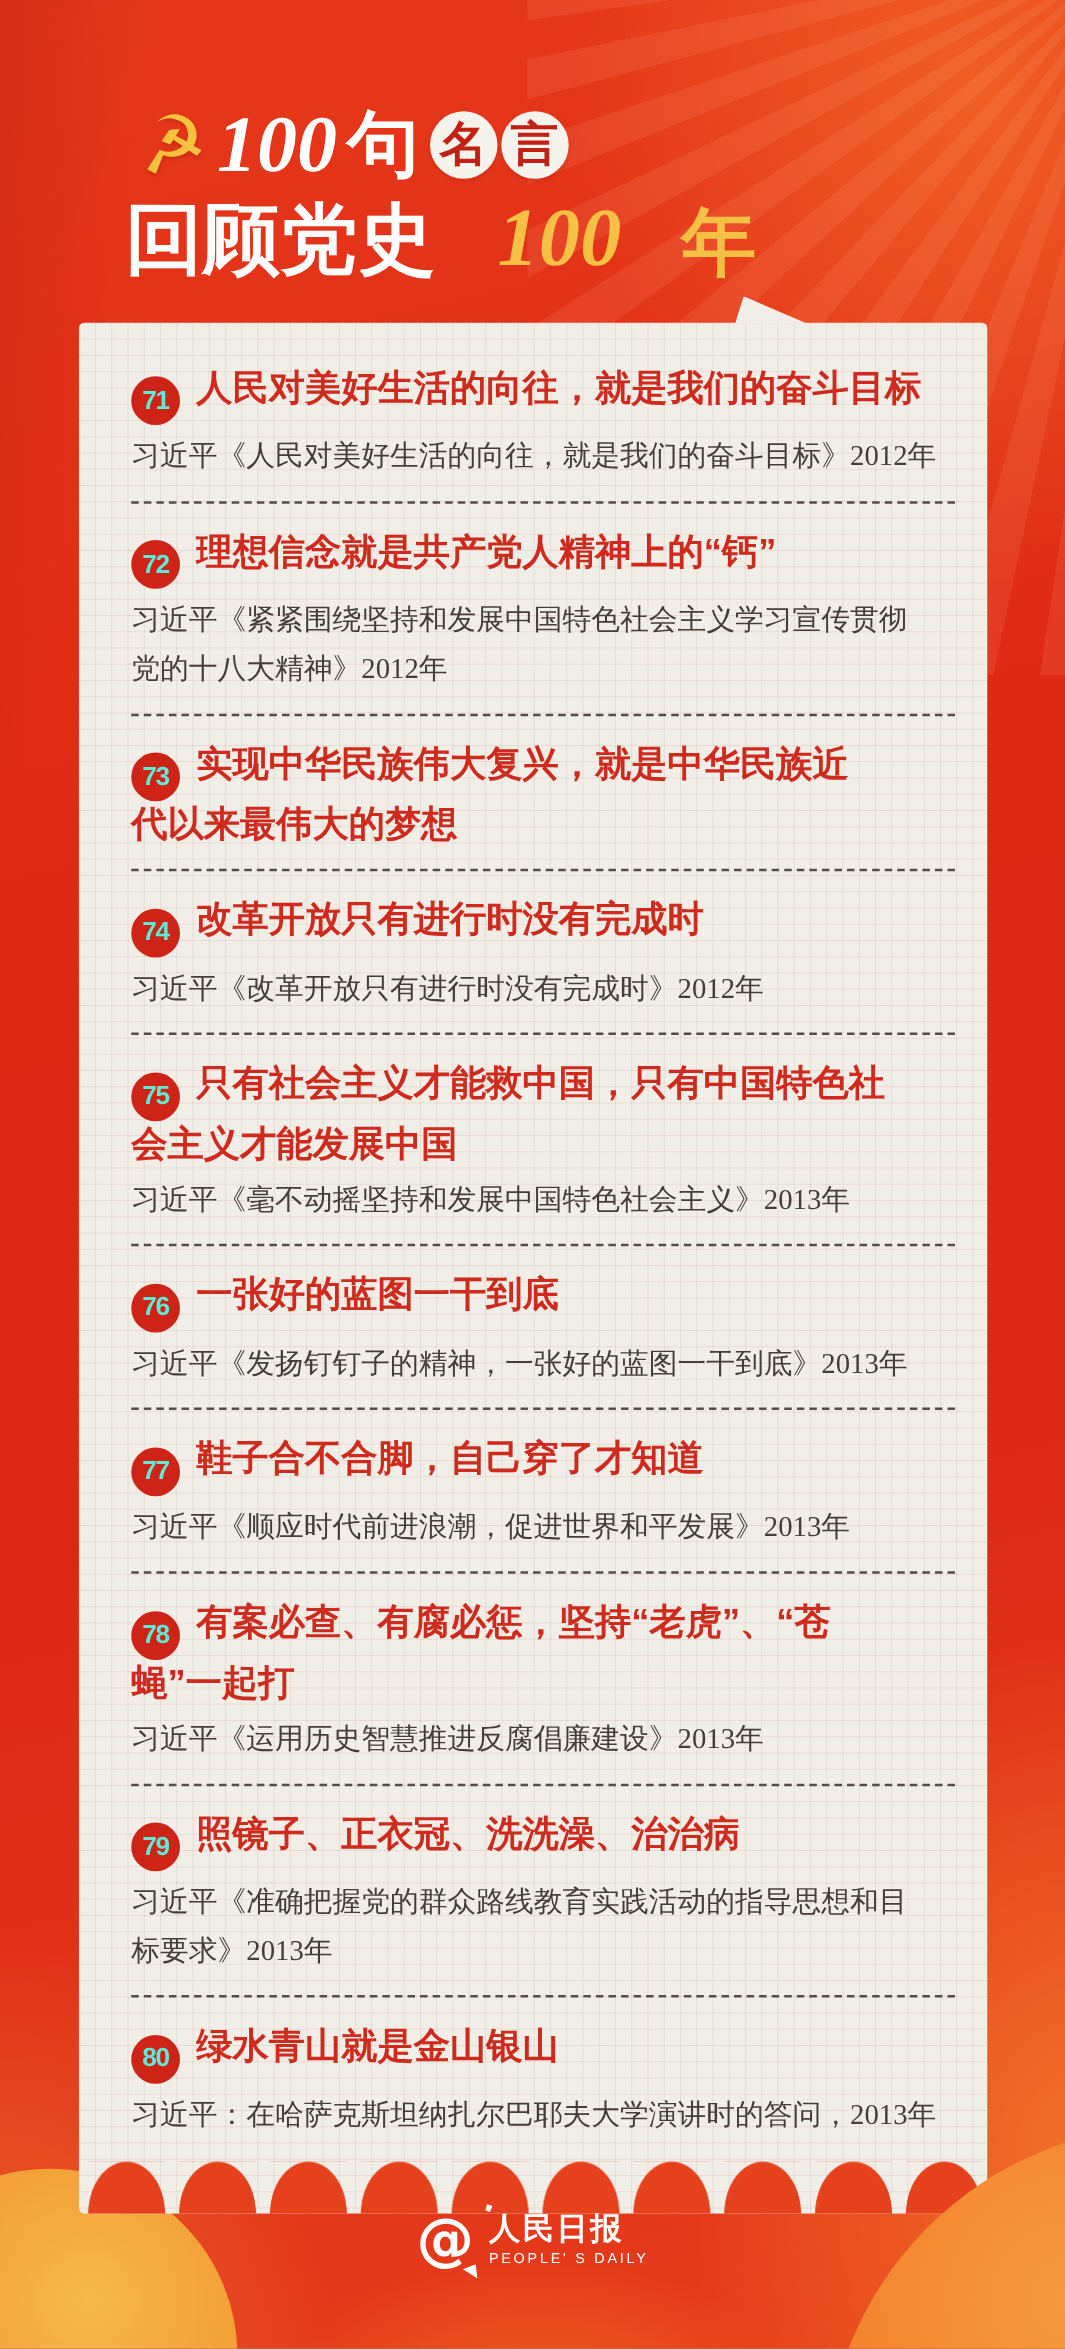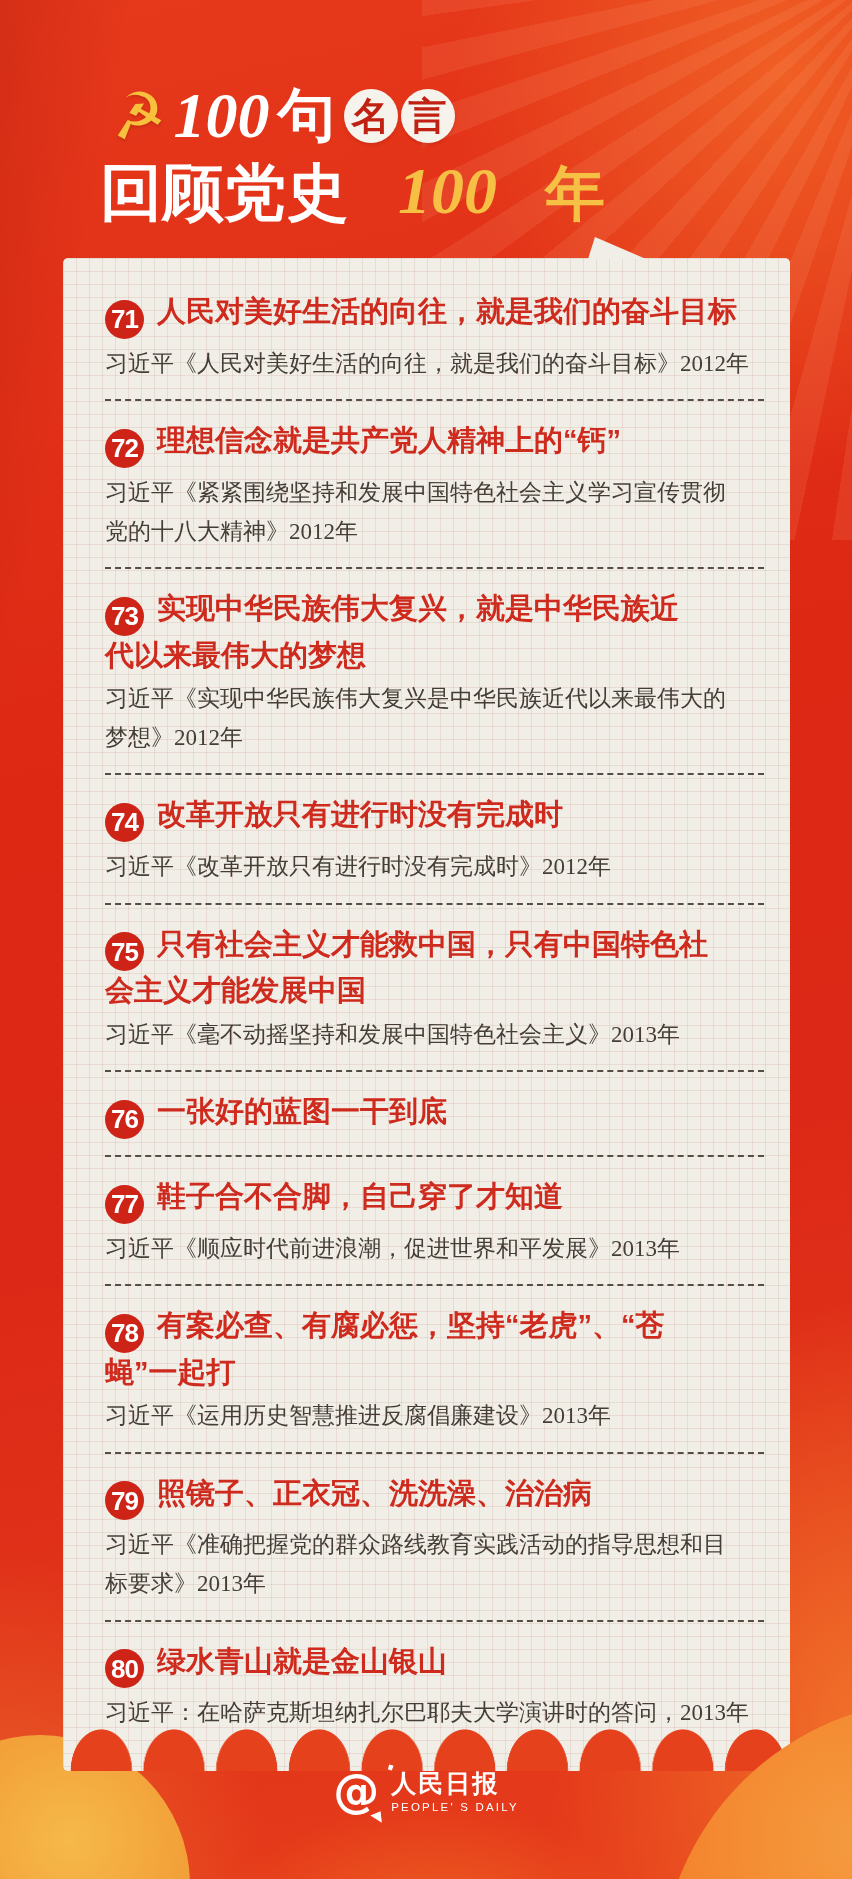--- a/index.html
+++ b/index.html
@@ -96,22 +96,22 @@
   }
   .card-content{padding:34px 26px 0 42px;}
   .quote-item{}
   .quote-title{
     font-size:29px;font-weight:700;color:var(--title-red);
     line-height:1.32;white-space:pre-line;
   }
   .quote-num-badge{
     display:inline-flex;align-items:center;justify-content:center;
     width:39px;height:39px;border-radius:50%;
-    background:var(--accent-red);color:#ffffff;
-    font-size:26px;font-weight:700;
+    background:var(--accent-red);color:#5eead4;
+    font-size:21px;font-weight:700;
     margin-right:13px;vertical-align:-7px;
     letter-spacing:-1px;white-space:normal;text-align:center;
   }
   .quote-source{
     margin-top:6px;
     font-family:"Liberation Serif","DejaVu Serif",serif;
     font-size:23px;color:var(--source-text);line-height:1.68;
     white-space:pre-line;
   }
   .divider{
@@ -189,40 +189,39 @@
         <div class="quote-item">
           <p class="quote-title"><span class="quote-num-badge">72</span><span class="quote-title-text">理想信念就是共产党人精神上的“钙”</span></p>
           <p class="quote-source">习近平《紧紧围绕坚持和发展中国特色社会主义学习宣传贯彻
 党的十八大精神》2012年</p>
           <div class="divider"></div>
         </div>
 
         <div class="quote-item">
           <p class="quote-title"><span class="quote-num-badge">73</span><span class="quote-title-text">实现中华民族伟大复兴，就是中华民族近
 代以来最伟大的梦想</span></p>
-          <p class="quote-source">习近平《实现中华民族伟大复兴是中华民族近代以来最伟大的
-梦想》2012年</p>
           <div class="divider"></div>
         </div>
 
         <div class="quote-item">
           <p class="quote-title"><span class="quote-num-badge">74</span><span class="quote-title-text">改革开放只有进行时没有完成时</span></p>
           <p class="quote-source">习近平《改革开放只有进行时没有完成时》2012年</p>
           <div class="divider"></div>
         </div>
 
         <div class="quote-item">
           <p class="quote-title"><span class="quote-num-badge">75</span><span class="quote-title-text">只有社会主义才能救中国，只有中国特色社
 会主义才能发展中国</span></p>
           <p class="quote-source">习近平《毫不动摇坚持和发展中国特色社会主义》2013年</p>
           <div class="divider"></div>
         </div>
 
         <div class="quote-item">
           <p class="quote-title"><span class="quote-num-badge">76</span><span class="quote-title-text">一张好的蓝图一干到底</span></p>
+          <p class="quote-source">习近平《发扬钉钉子的精神，一张好的蓝图一干到底》2013年</p>
           <div class="divider"></div>
         </div>
 
         <div class="quote-item">
           <p class="quote-title"><span class="quote-num-badge">77</span><span class="quote-title-text">鞋子合不合脚，自己穿了才知道</span></p>
           <p class="quote-source">习近平《顺应时代前进浪潮，促进世界和平发展》2013年</p>
           <div class="divider"></div>
         </div>
 
         <div class="quote-item">

